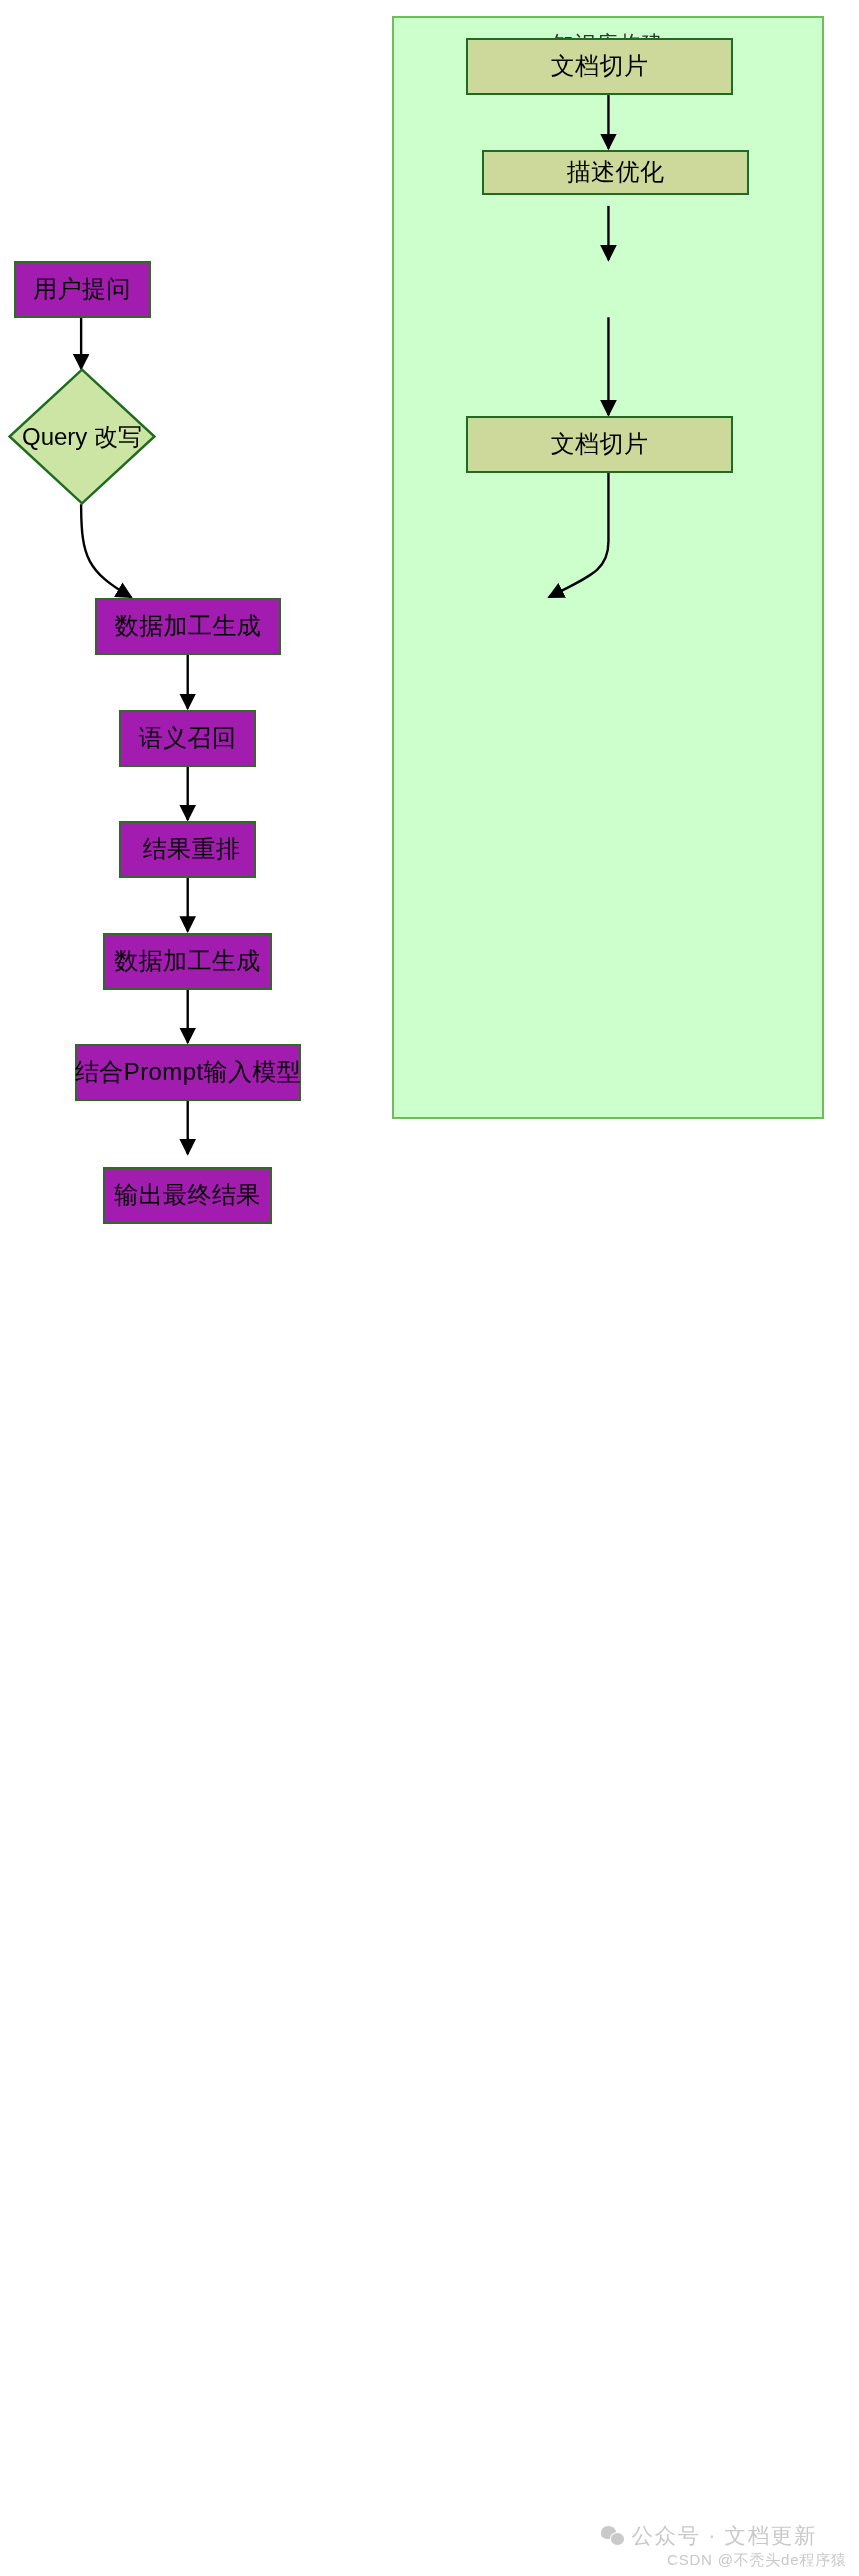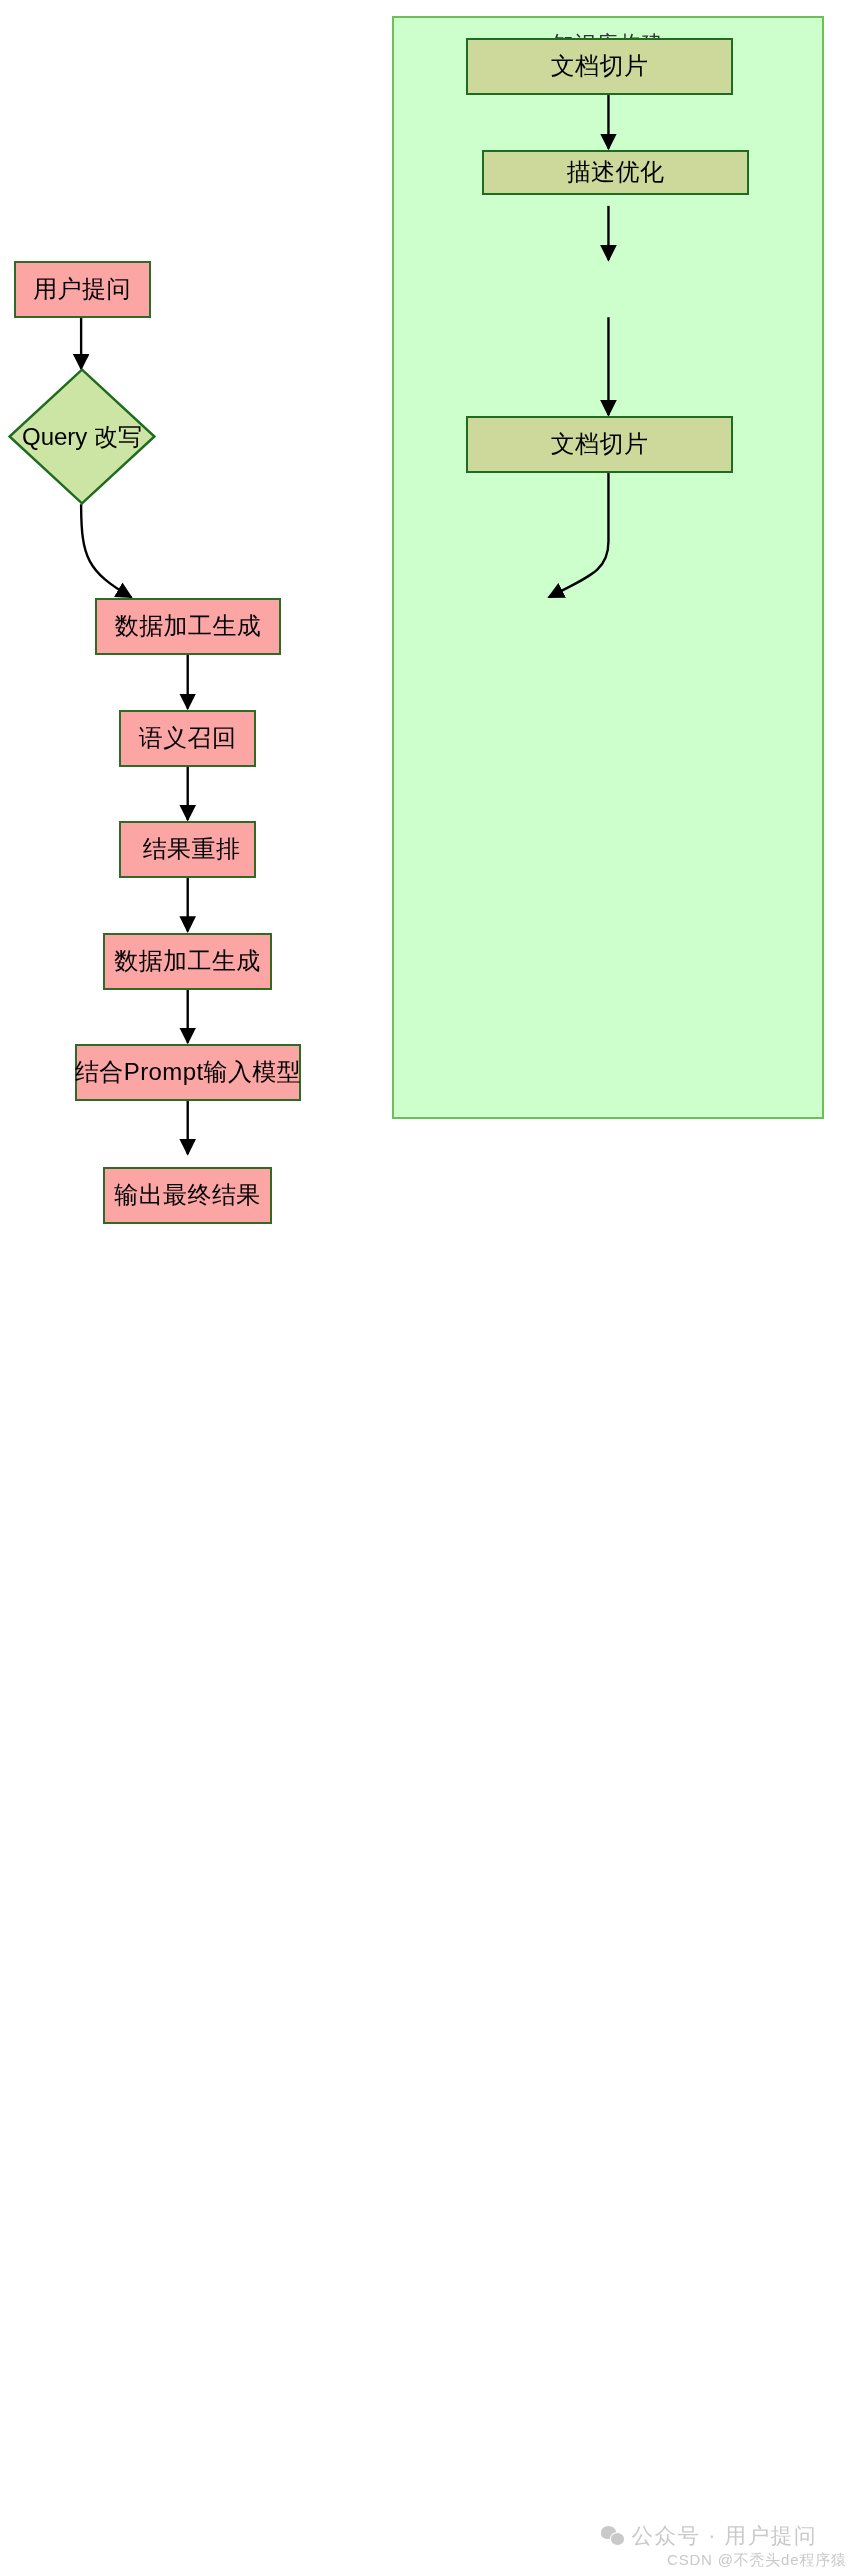--- a/index.html
+++ b/index.html
@@ -32,21 +32,21 @@
     align-items: center;
     justify-content: center;
     text-align: center;
     color: #000000;
     font-size: 24px;
     line-height: 1.2;
     letter-spacing: 0.4px;
     white-space: nowrap;
   }
   .rect-node {
-    background: #fca5a5;
+    background: #a21caf;
     border: 2.4px solid #2f6b24;
   }
   .sub-node {
     background: #cdd99a;
     border: 2.4px solid #1f6b1f;
   }
   .subgraph-box {
     position: absolute;
     box-sizing: border-box;
     background: #ccffcc;
@@ -179,18 +179,18 @@
 
   <div class="node rect-node" style="left:75px; top:1044px; width:226px; height:57px;">结合Prompt输入模型</div>
 
   <div class="node rect-node" style="left:103px; top:1155px; width:169px; height:57px;margin-top:12px;">输出最终结果</div>
 
   <div class="watermark wm-main" style="left:601px; top:2521px;">
     <span class="wechat-icon">
       <span class="b1"></span>
         <span class="b2"></span>
     </span>
-    <span>公众号 · 用户提问</span>
+    <span>公众号 · 文档更新</span>
   </div>
   <div class="watermark wm-sub" style="left:667px; top:2551px;text-align:center;">CSDN @不秃头de程序猿</div>
 
 </div>
 
 
 </body></html>

